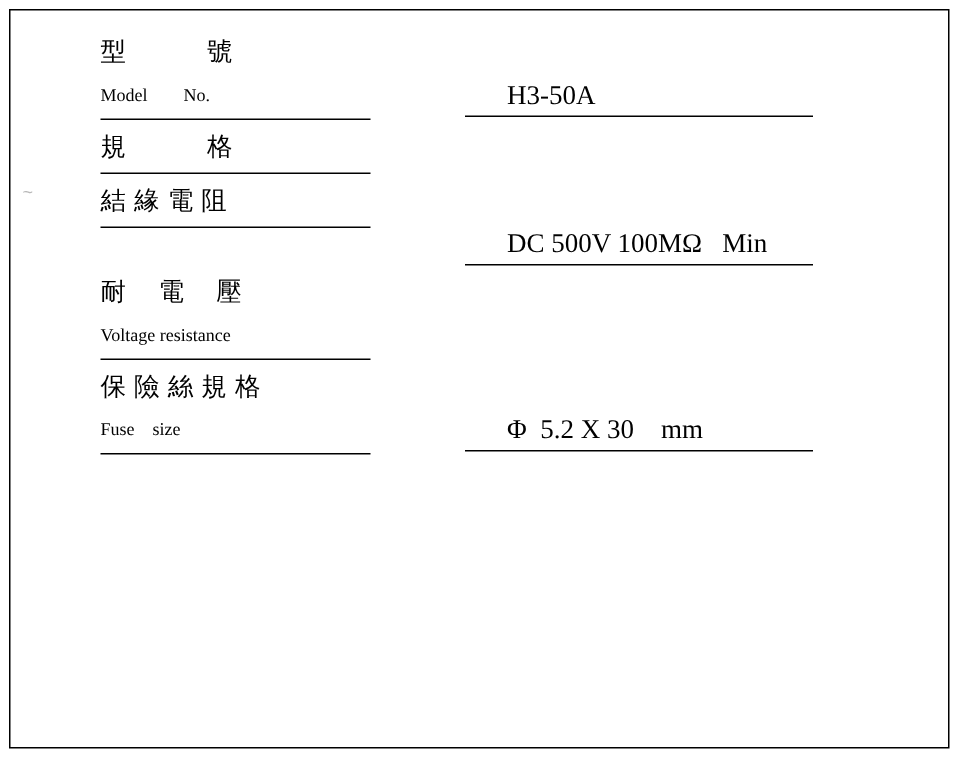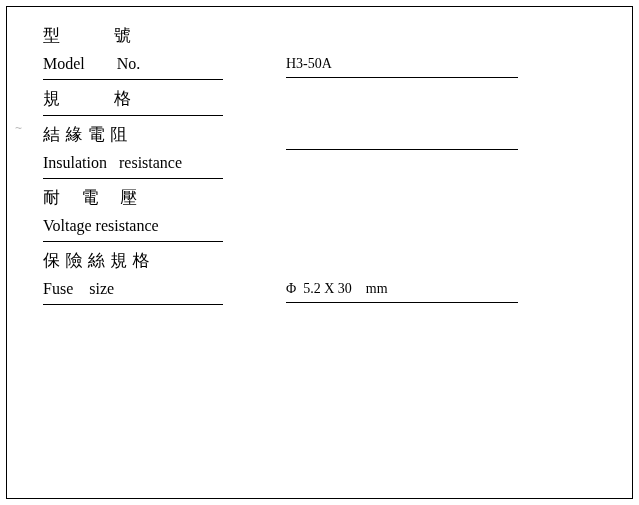--- a/index.html
+++ b/index.html
@@ -34,54 +34,56 @@
   .spec-row {
     display: flex;
     flex-direction: row;
     align-items: flex-start;
   }
   .label-cell {
     width: 205px;
     flex: 0 0 205px;
     box-sizing: border-box;
     padding-right: 4px;
+    margin-left: 24px;
   }
   .value-cell {
     flex: 1 1 auto;
     box-sizing: border-box;
     padding-left: 38px;
     position: relative;
   }
   .cjk-line {
     font-family: "DejaVu Serif", "Liberation Serif", serif;
     font-size: 17px;
     line-height: 29px;
     letter-spacing: 0px;
     white-space: pre;
     height: 29px;
   }
   .en-line {
     font-family: "Liberation Serif", "DejaVu Serif", serif;
-    font-size: 16px;
+    font-size: 12px;
     line-height: 27px;
     white-space: pre;
     height: 27px;
   }
   .label-underline {
     border-bottom: 1px solid #000000;
     width: 180px;
     margin-top: 2px;
     height: 0px;
   }
   .value-text {
     font-family: "Liberation Serif", "DejaVu Serif", serif;
-    font-size: 14px;
+    font-size: 18px;
     white-space: pre;
     height: 27px;
     line-height: 27px;
+    margin-left: 28px;
   }
   .value-underline {
     border-bottom: 1px solid #000000;
     width: 232px;
     height: 0px;
   }
   .value-spacer {
     height: 29px;
   }
   .row-spacer {
@@ -126,25 +128,25 @@
       <div class="label-cell">
         <div class="cjk-line">規          格</div>
         <div class="label-underline"></div>
       </div>
     </div>
     <div class="row-spacer"></div>
 
     <div class="spec-row">
       <div class="label-cell">
         <div class="cjk-line">結 緣 電 阻</div>
-        <div class="en-line">Insulation   resistance</div>
         <div class="label-underline"></div>
       </div>
       <div class="value-cell">
         <div class="value-spacer"></div>
+        <div class="value-text">DC 500V 100MΩ   Min</div>
         <div class="value-underline"></div>
       </div>
     </div>
     <div class="row-spacer"></div>
 
     <div class="spec-row">
       <div class="label-cell">
         <div class="cjk-line">耐    電    壓</div>
         <div class="en-line">Voltage resistance</div>
         <div class="label-underline"></div>

